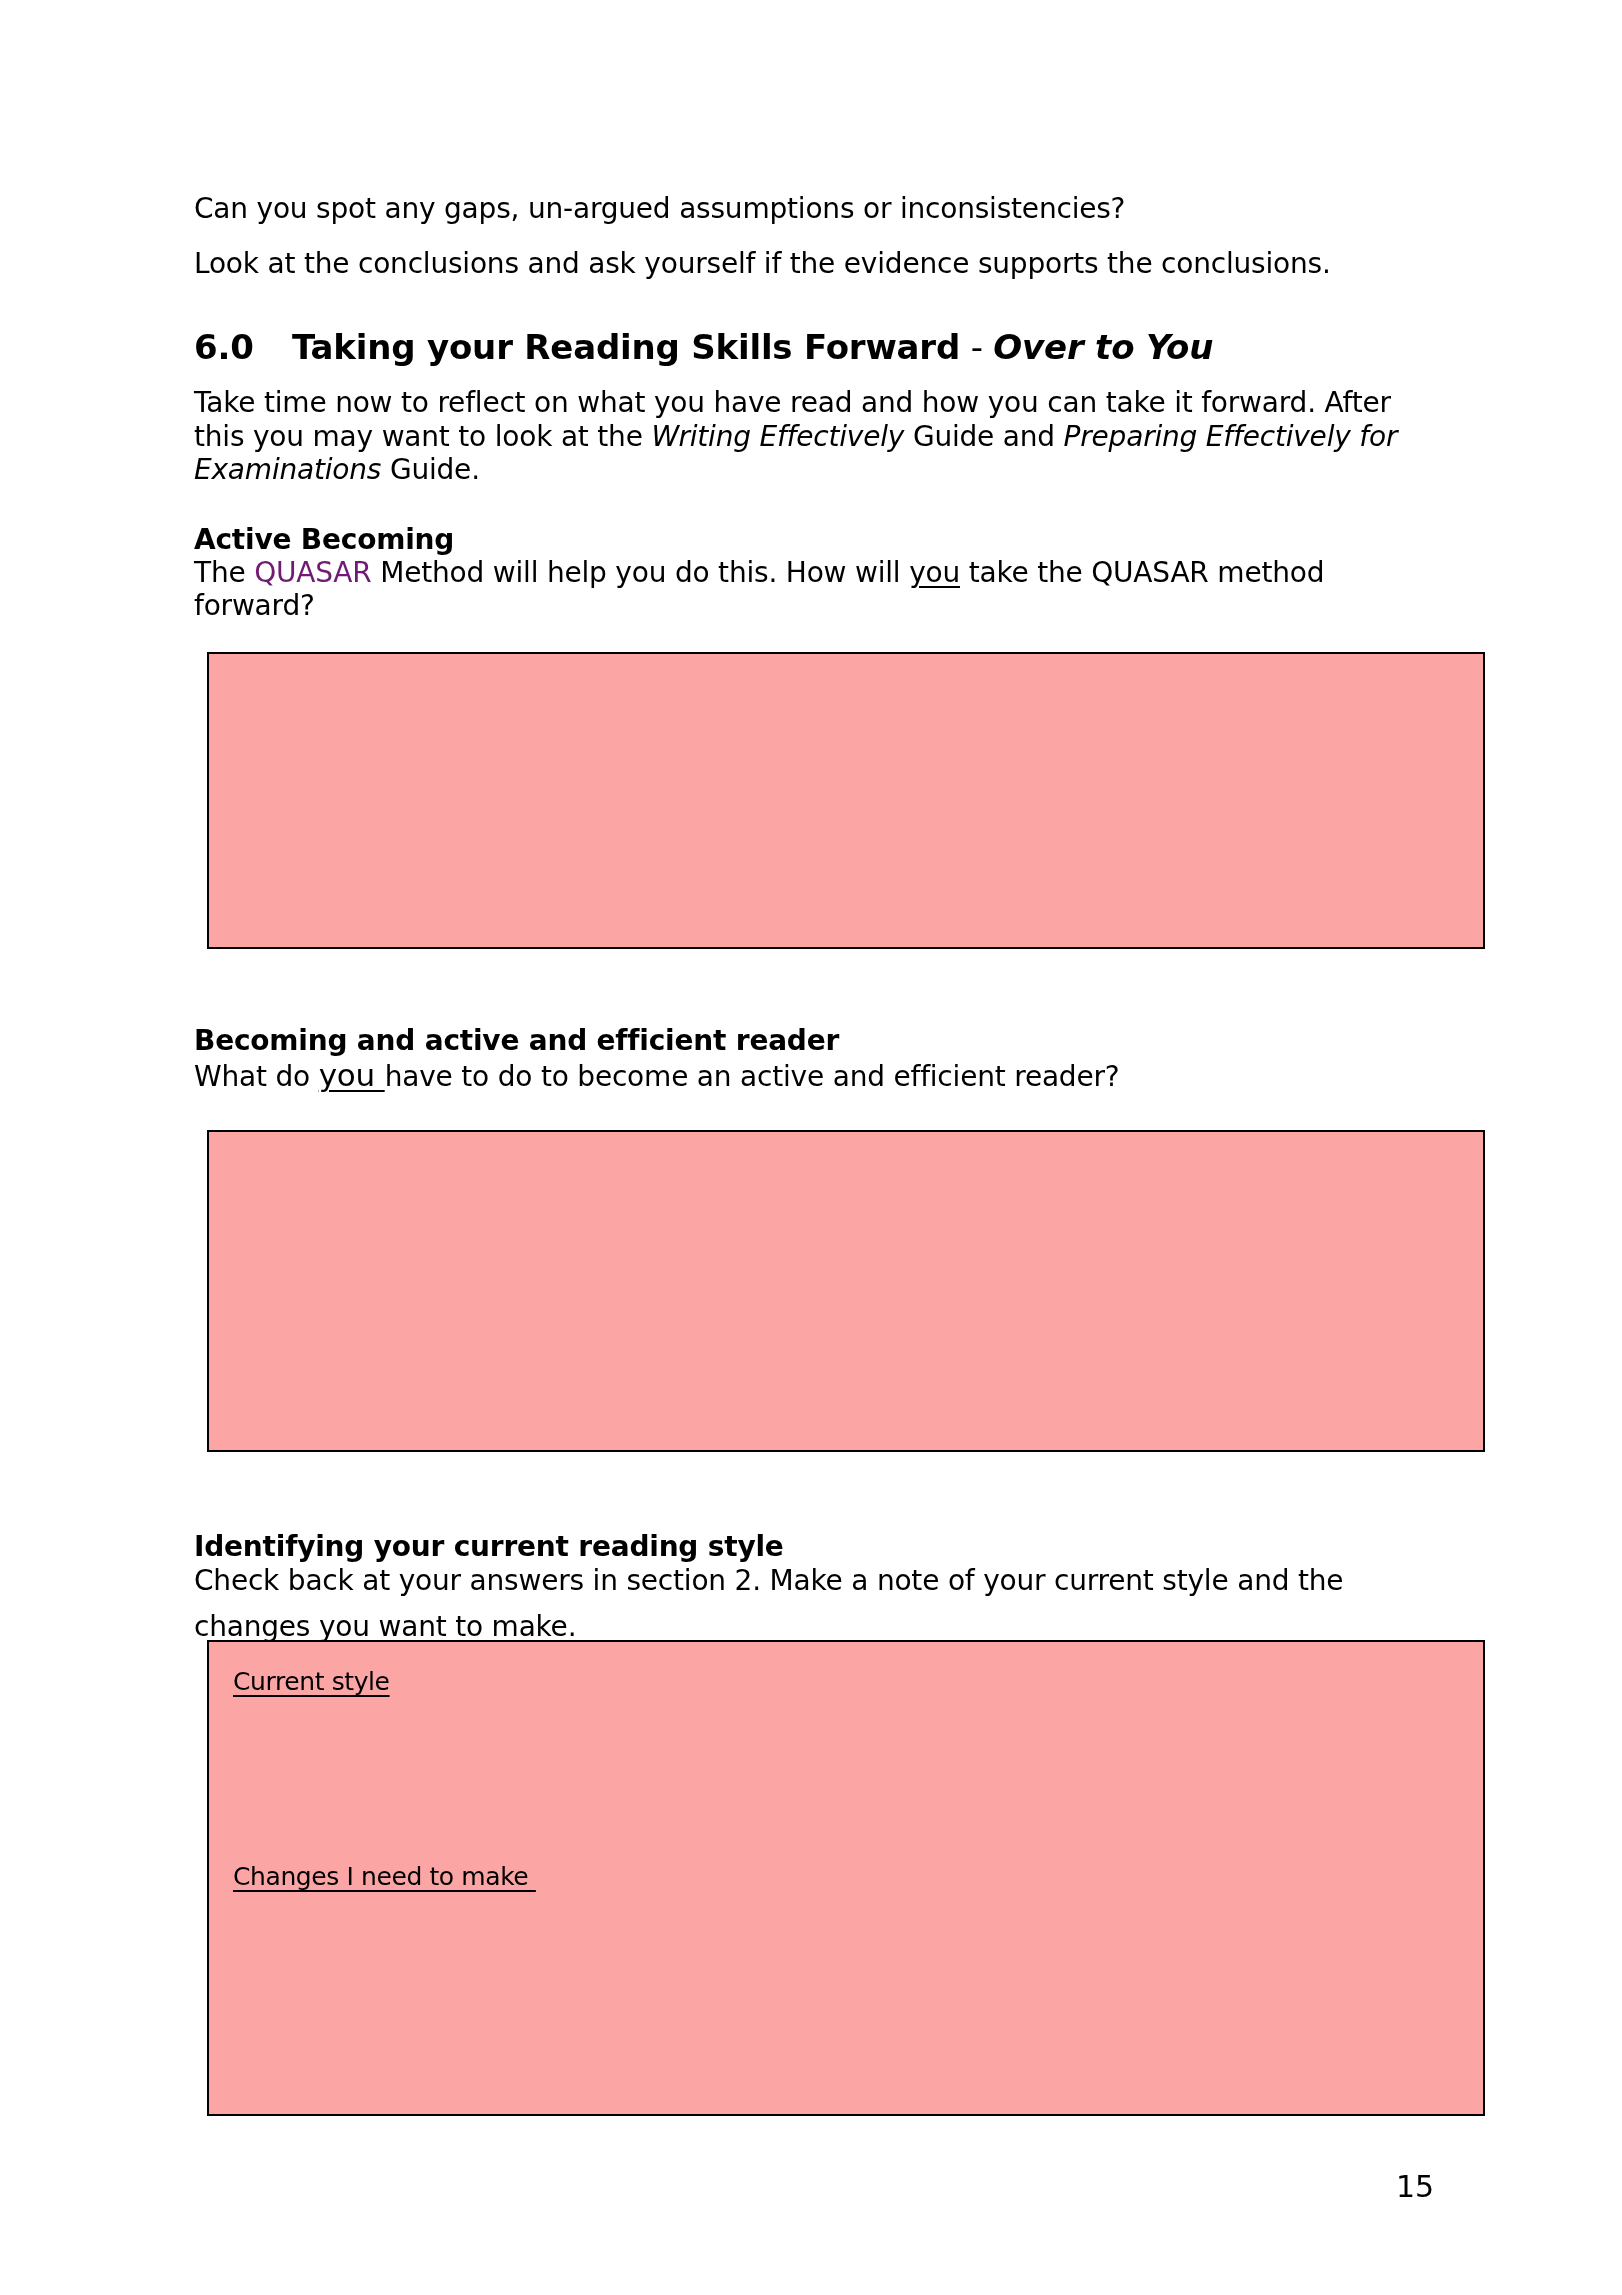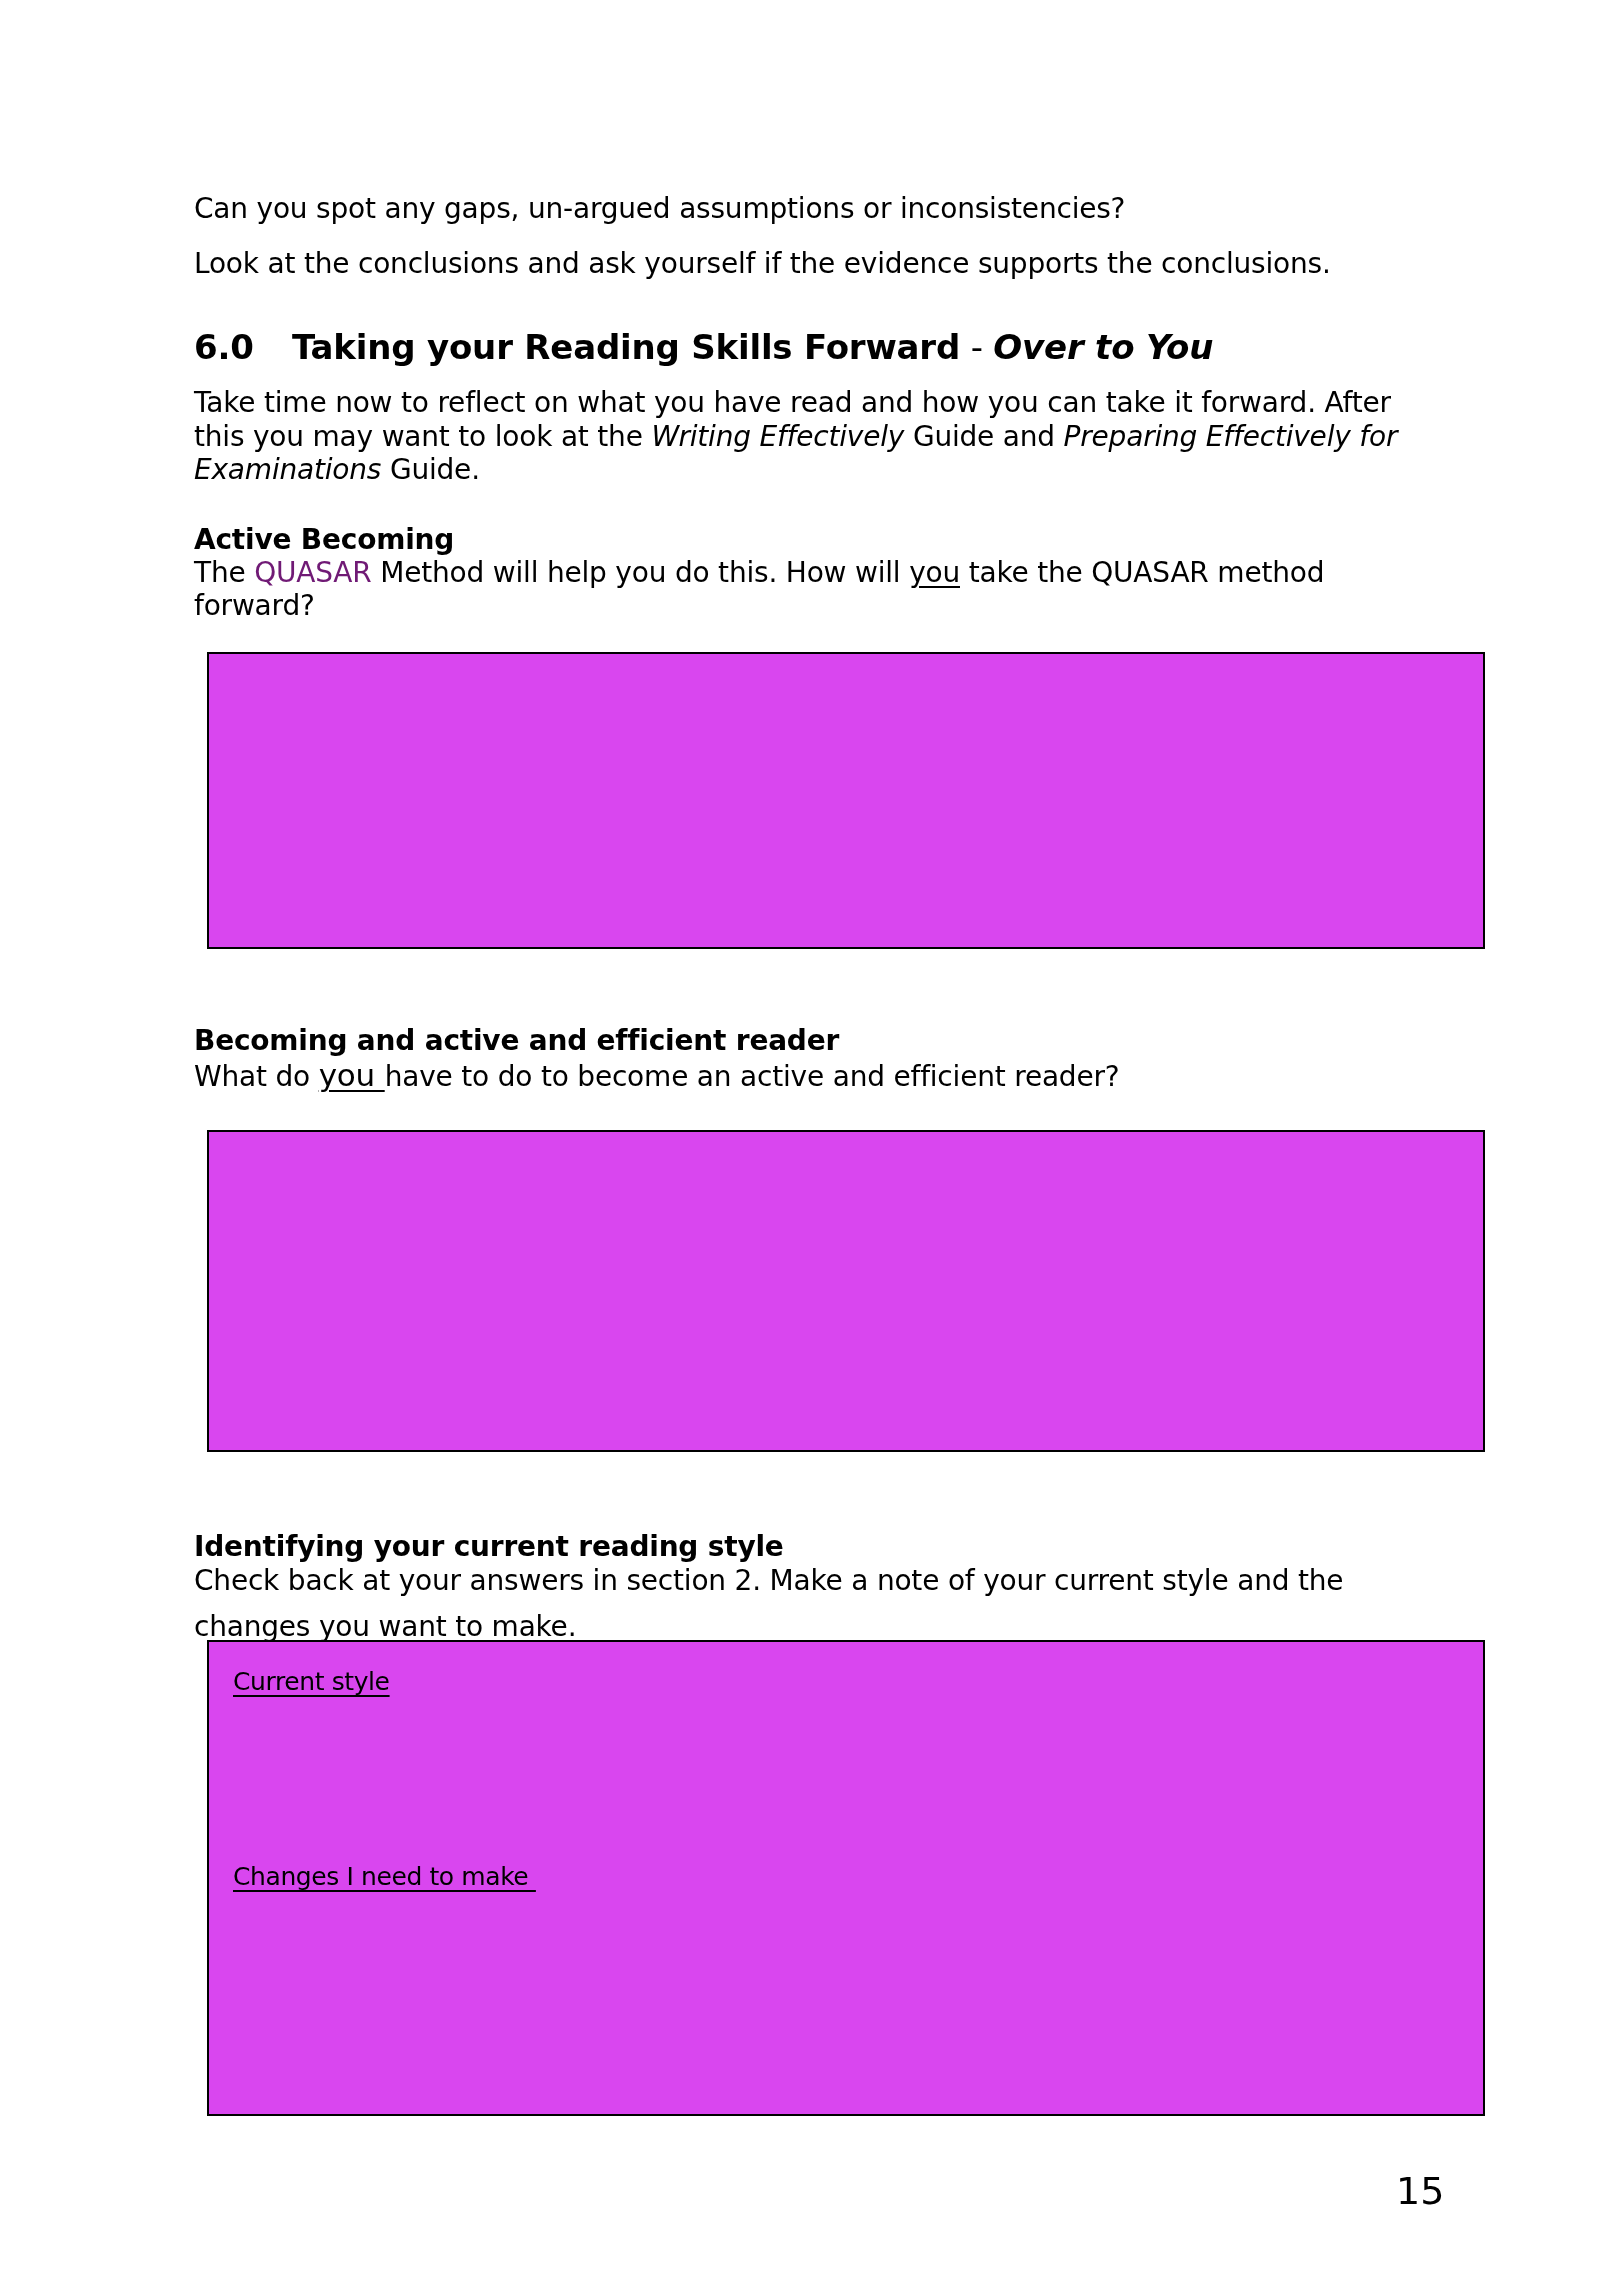--- a/index.html
+++ b/index.html
@@ -6,25 +6,25 @@
     body { width: 1622px; height: 2295px; position: relative; overflow: hidden;
            font-family: "DejaVu Sans", sans-serif; color: #000; }
     .abs { position: absolute; }
     .line { font-size: 28px; line-height: 33px; white-space: nowrap; letter-spacing: -0.2px; }
     .bold { font-weight: bold; }
     .it { font-style: italic; }
     .u { text-decoration: underline; text-underline-offset: 4px; text-decoration-thickness: 1.6px; }
     .blue { color: #701a75; }
     .h1 { font-size: 34px; line-height: 41px; font-weight: bold; white-space: nowrap; letter-spacing: -0.2px; }
     .h1 .num { display: inline-block; width: 98px; }
-    .box { position: absolute; border: 2.4px solid #000; box-sizing: border-box; background: #d946ef; }
+    .box { position: absolute; border: 2.4px solid #000; box-sizing: border-box; background: #fca5a5; }
     .hand { font-family: "DejaVu Sans", sans-serif; font-size: 25px; line-height: 32px;
             text-decoration: underline; text-underline-offset: 4.8px; text-decoration-thickness: 1.6px;
             white-space: pre; letter-spacing: -0.4px; }
-    .pagenum { font-family: "DejaVu Sans", sans-serif; font-size: 38px; }
+    .pagenum { font-family: "DejaVu Sans", sans-serif; font-size: 30px; }
   </style>
 </head>
 <body>
 
 <div class="abs line" style="left:194px; top:192px;">Can you spot any gaps, un-argued assumptions or inconsistencies?</div>
 <div class="abs line" style="left:194px; top:227px;margin-top:20px;">Look at the conclusions and ask yourself if the evidence supports the conclusions.</div>
 
 <div class="abs h1" style="left:194px; top:327px;">
   <span class="num">6.0</span><span>Taking your Reading Skills Forward</span><span style="font-weight:normal"> - </span><span class="it">Over to You</span>
 </div>

